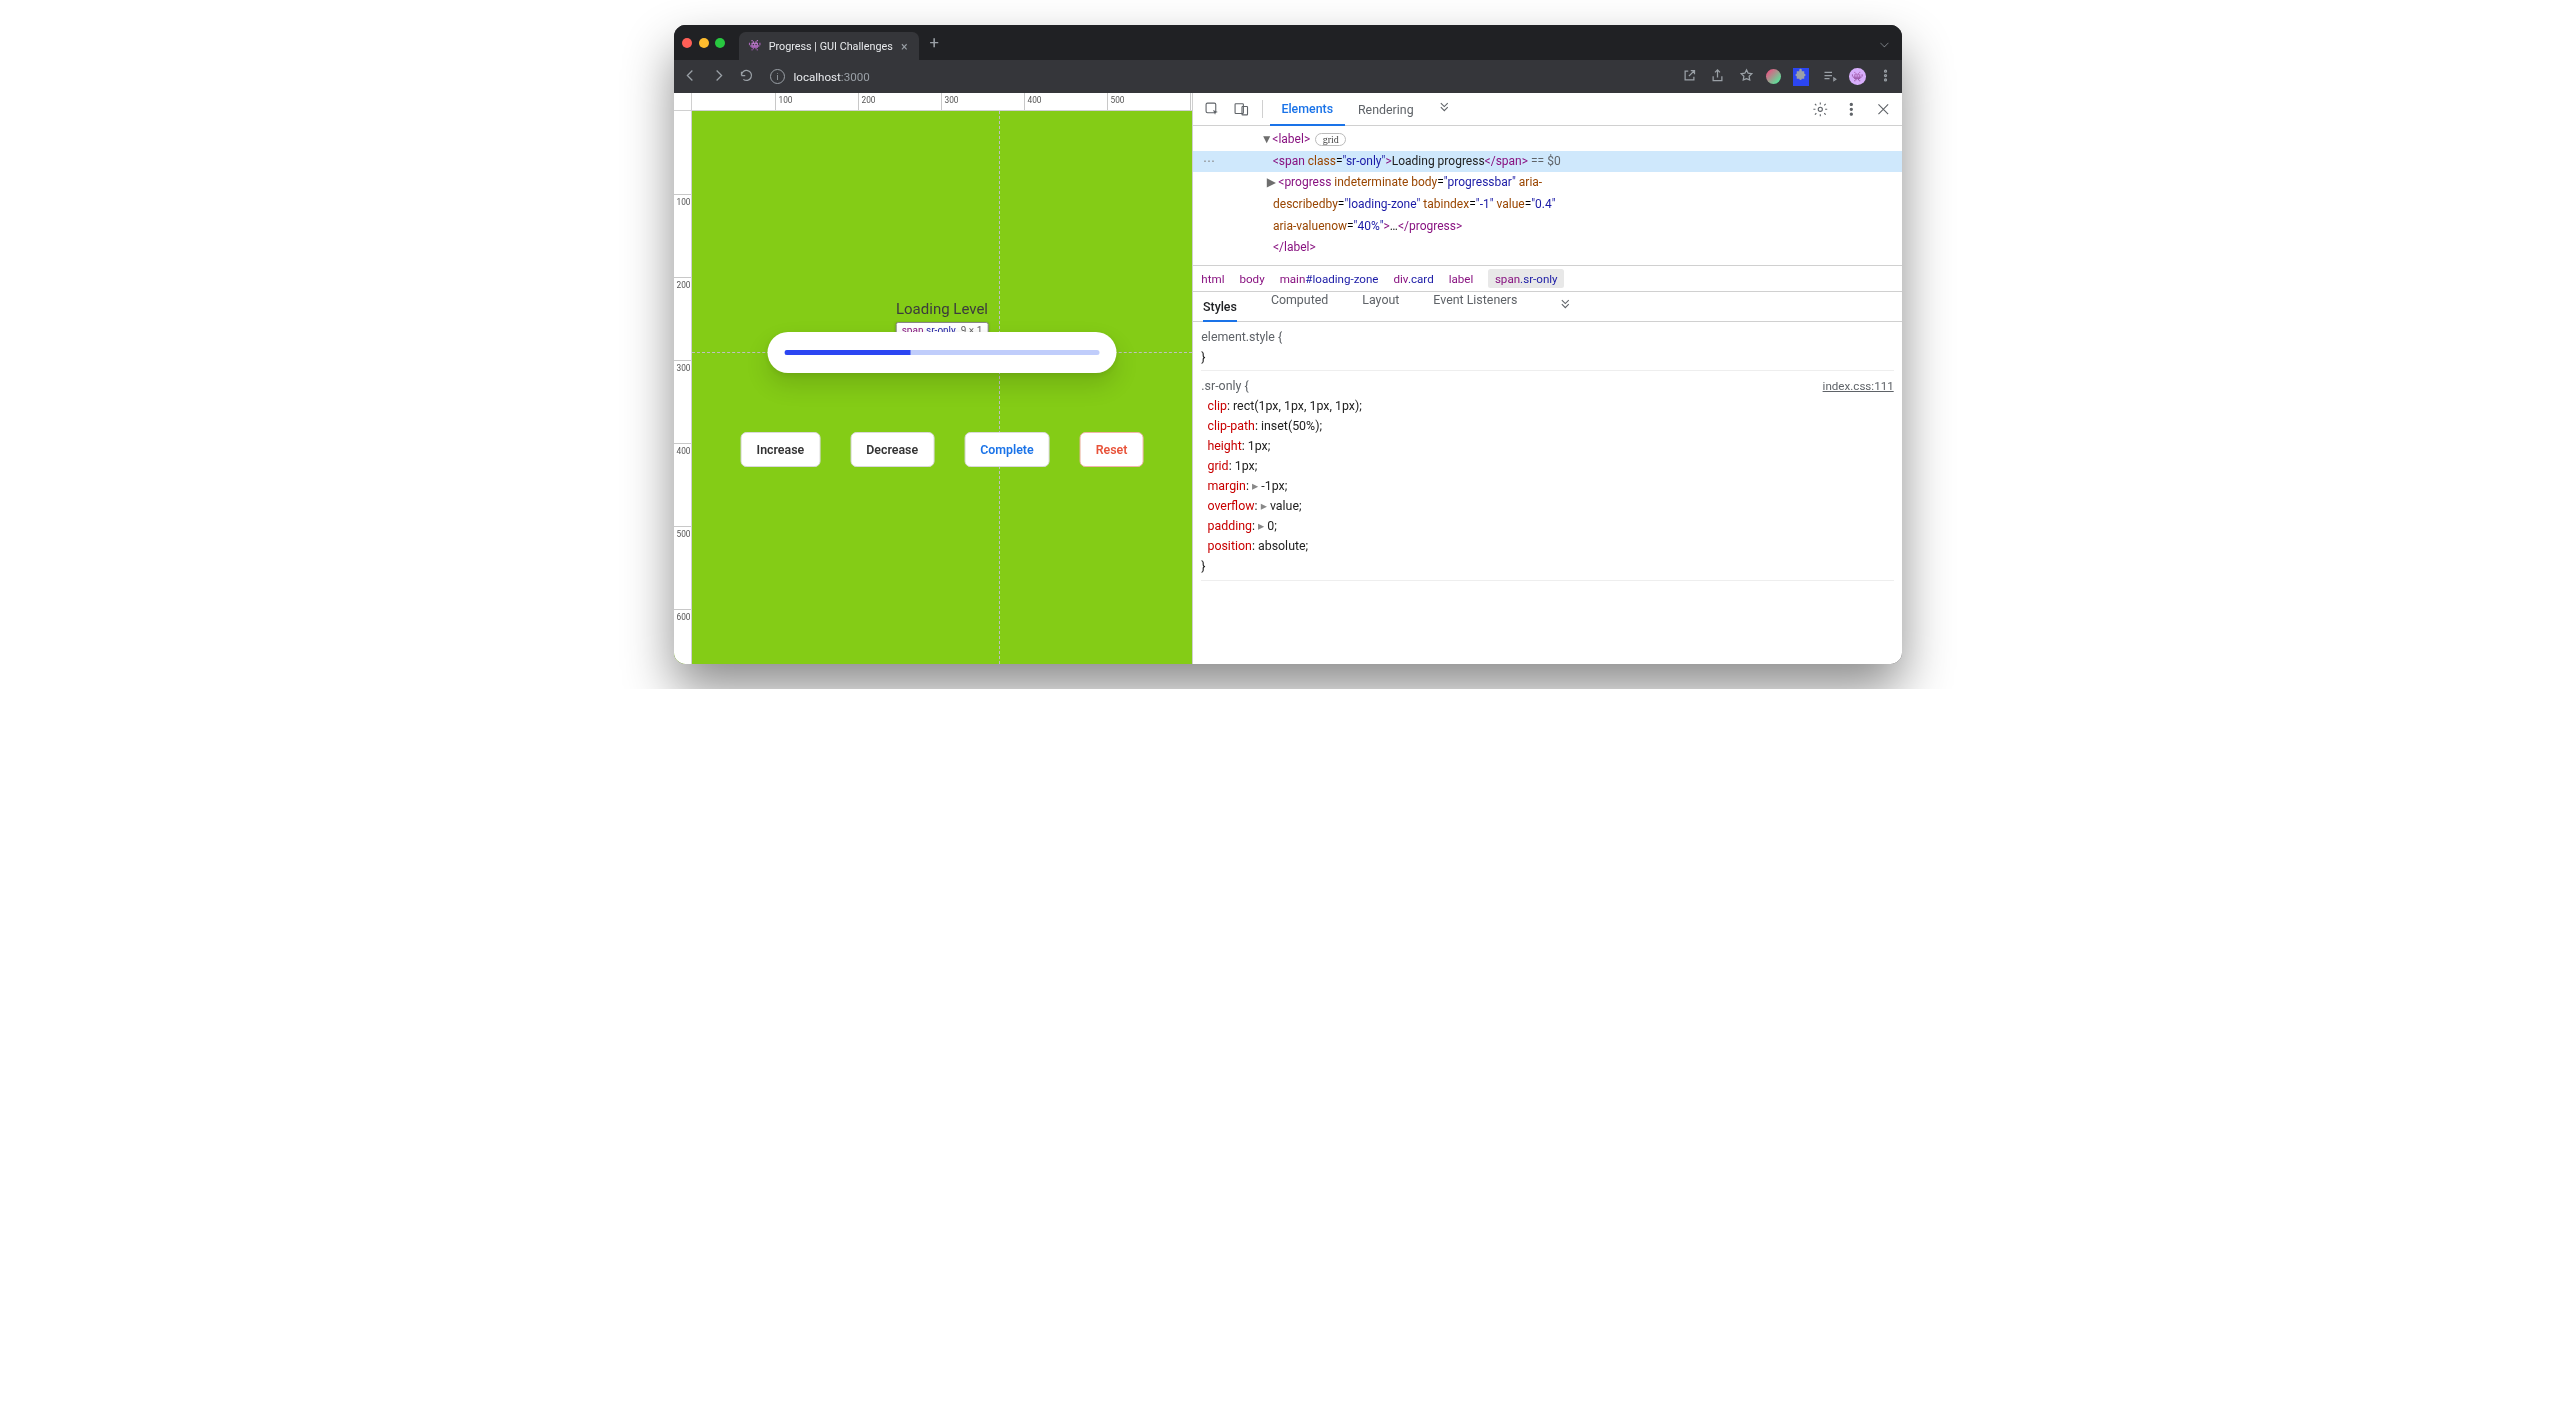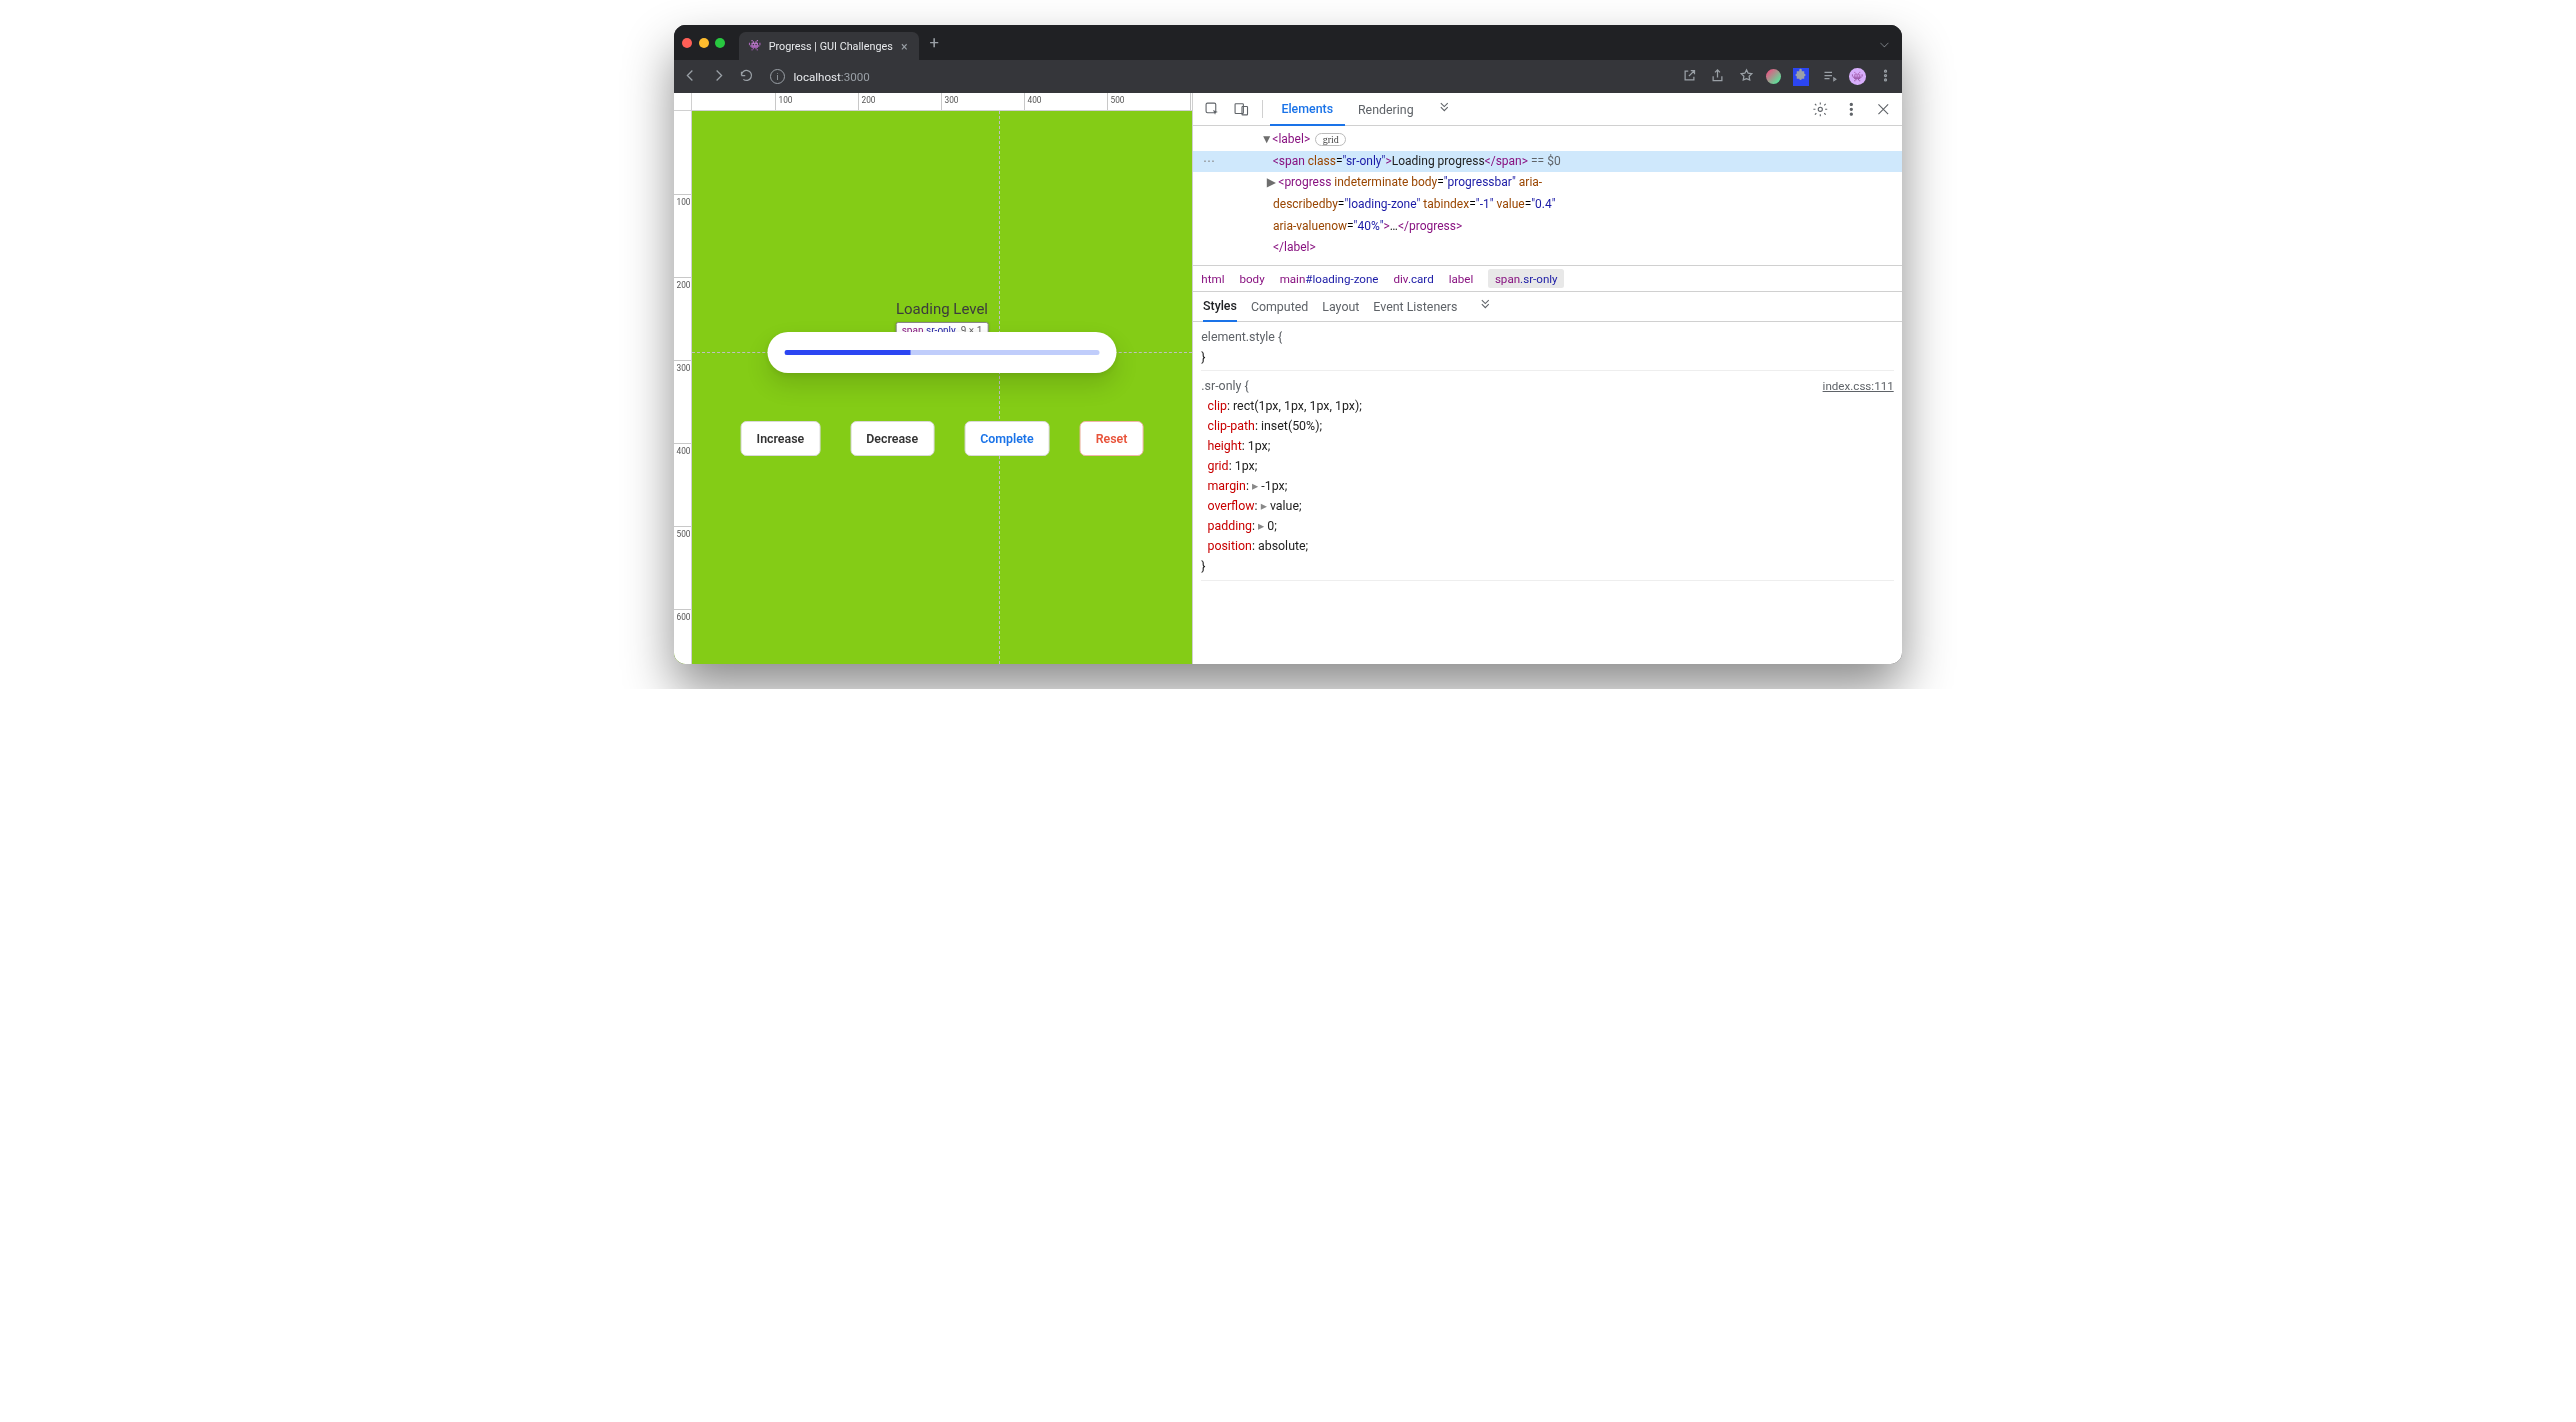--- a/index.html
+++ b/index.html
@@ -57,21 +57,21 @@
 .heading{top:189px;color:#3c3c3c;font-size:15px}
 .card{top:221px;width:349px;height:41px;background:#fff;border-radius:21.6px;box-shadow:0 11.6px 25px rgba(0,0,0,.14),0 1.7px 5px rgba(0,0,0,.08);display:flex;align-items:center;justify-content:center}
 .track{width:315px;height:5px;background:#c0cdfb;border-radius:3.3px;overflow:hidden}
 .fill{height:100%;background:#2c46f2;width:40%}
 .tooltip{position:absolute;top:211px;left:50%;transform:translateX(-50%);background:#fff;border:0.8px solid #888;border-radius:2.5px;padding:1.7px 5px;font-size:10px;color:#333;display:flex;gap:5px;align-items:center;box-shadow:0 0.8px 2.5px rgba(0,0,0,.15)}
 .tooltip .sel{font-family:Menlo,monospace}
 .tooltip .sel .tag{color:#881280}
 .tooltip .sel .cls{color:#1a1aa6}
 .tooltip .dim{color:#666}
 .tooltip::after{content:"";position:absolute;bottom:-5px;left:50%;transform:translateX(-50%);border:4.1px solid transparent;border-top-color:#fff}
-.buttons{top:310px;display:flex;gap:30px}
+.buttons{top:321px;display:flex;gap:30px}
 .btn{background:#fff;border:0.8px solid #d9d9d9;border-radius:5.8px;padding:9px 15px;font-size:12.4px;font-weight:600;color:#333;cursor:pointer}
 .btn.primary{color:#1a73e8}
 .btn.danger{color:#e8533a;border-color:#f0b4a9}
 
 .dt-tabs{height:33px;border-bottom:0.8px solid #d0d0d0;display:flex;align-items:center;padding:0 5px;gap:1.7px}
 .dt-ico{width:28px;height:28px;display:flex;align-items:center;justify-content:center;color:#5f6368}
 .dt-ico svg{width:16.6px;height:16.6px;fill:none;stroke:#5f6368;stroke-width:1.6}
 .dt-sep{width:0.8px;height:18px;background:#d0d0d0;margin:0 5px}
 .dt-tab{padding:0 11.6px;height:33px;display:flex;align-items:center;color:#5f6368;font-size:12.4px}
 .dt-tab.active{color:#1a73e8;border-bottom:2.5px solid #1a73e8;font-weight:500}
@@ -85,21 +85,21 @@
 .tok-tag{color:#881280}.tok-attr{color:#994500}.tok-val{color:#1a1aa6}.tok-punc{color:#881280}.tok-txt{color:#222}.tok-eq{color:#5f6368}
 .badge{border:0.8px solid #bbb;border-radius:8.3px;padding:0 6.6px;font-size:10px;color:#444;margin-left:5px;font-family:-apple-system}
 .tree .hl{background:#cfe8fc}
 .tree .indent1{padding-left:80px}
 
 .crumbs{height:26.6px;border-top:0.8px solid #d0d0d0;border-bottom:0.8px solid #d0d0d0;display:flex;align-items:center;padding:0 8.3px;gap:15px;font-family:Menlo,monospace;font-size:11.6px;color:#5f6368;overflow:hidden}
 .crumbs .c{white-space:nowrap}
 .crumbs .c .tag{color:#881280}.crumbs .c .id{color:#1a1aa6}.crumbs .c .cl{color:#1a1aa6}
 .crumbs .c.sel{background:#e8e8e8;padding:2.5px 6.6px;border-radius:2.5px}
 
-.sub-tabs{height:30px;display:flex;align-items:center;gap:14px;padding:0 10px;border-bottom:0.8px solid #d0d0d0;color:#5f6368;font-size:12.4px}
+.sub-tabs{height:30px;display:flex;gap:34px;padding:0 10px;border-bottom:0.8px solid #d0d0d0;color:#5f6368;font-size:12.4px}
 .sub-tabs .st.active{color:#202124;border-bottom:2.5px solid #1a73e8;height:30px;display:flex;align-items:center;font-weight:500}
 
 .filterbar{height:28px;display:flex;align-items:center;border-bottom:0.8px solid #d0d0d0}
 .filterbar input{flex:1;border:none;outline:none;height:100%;padding:0 8.3px;font-size:11.6px;color:#5f6368}
 .filterbar .fchip{padding:0 8.3px;height:100%;display:flex;align-items:center;border-left:0.8px solid #d0d0d0;font-family:Menlo,monospace;font-size:11.6px;color:#444}
 .filterbar .ficon{width:28px;display:flex;align-items:center;justify-content:center;border-left:0.8px solid #d0d0d0;height:100%}
 .filterbar .ficon svg{width:13.3px;height:13.3px;stroke:#5f6368;fill:none;stroke-width:1.6}
 
 .styles{flex:1;overflow:auto;font-family:Menlo,Consolas,monospace;font-size:12.4px;line-height:20px;padding:5px 8.3px;color:#222}
 .rule{margin-bottom:5px;border-bottom:0.8px solid #eee;padding-bottom:3.3px;position:relative}

